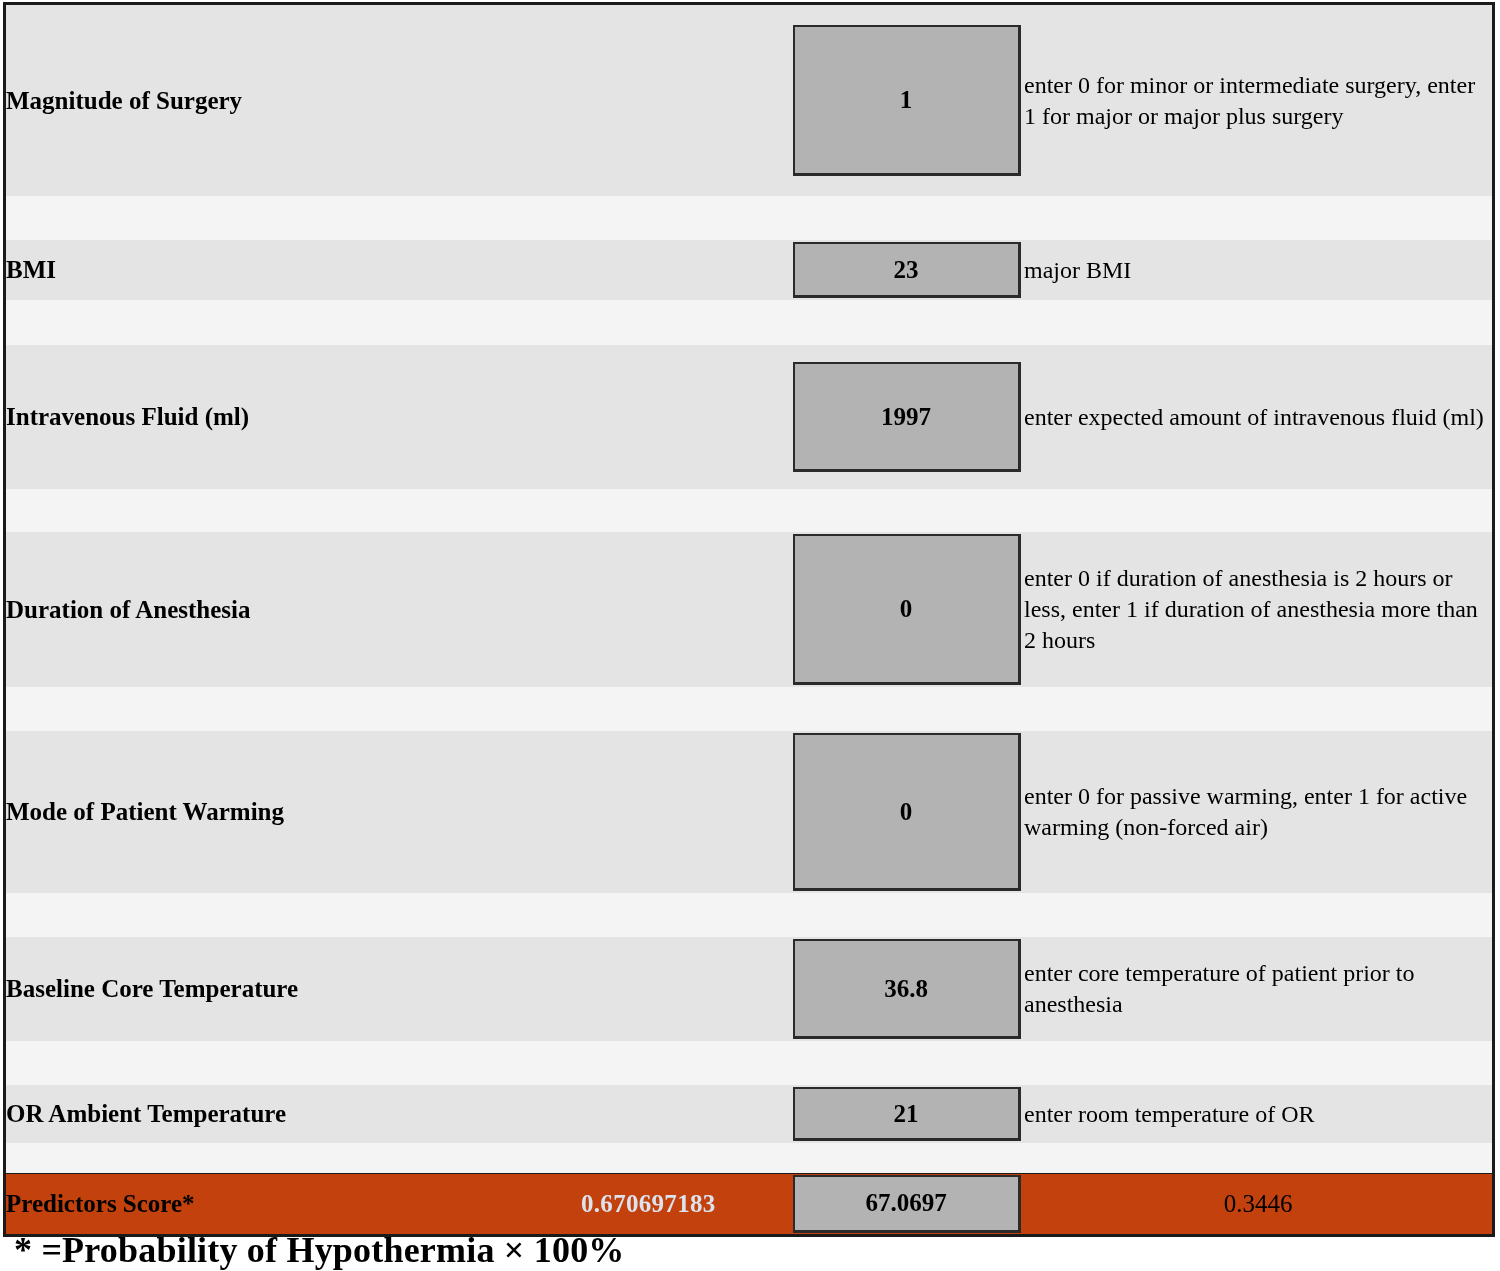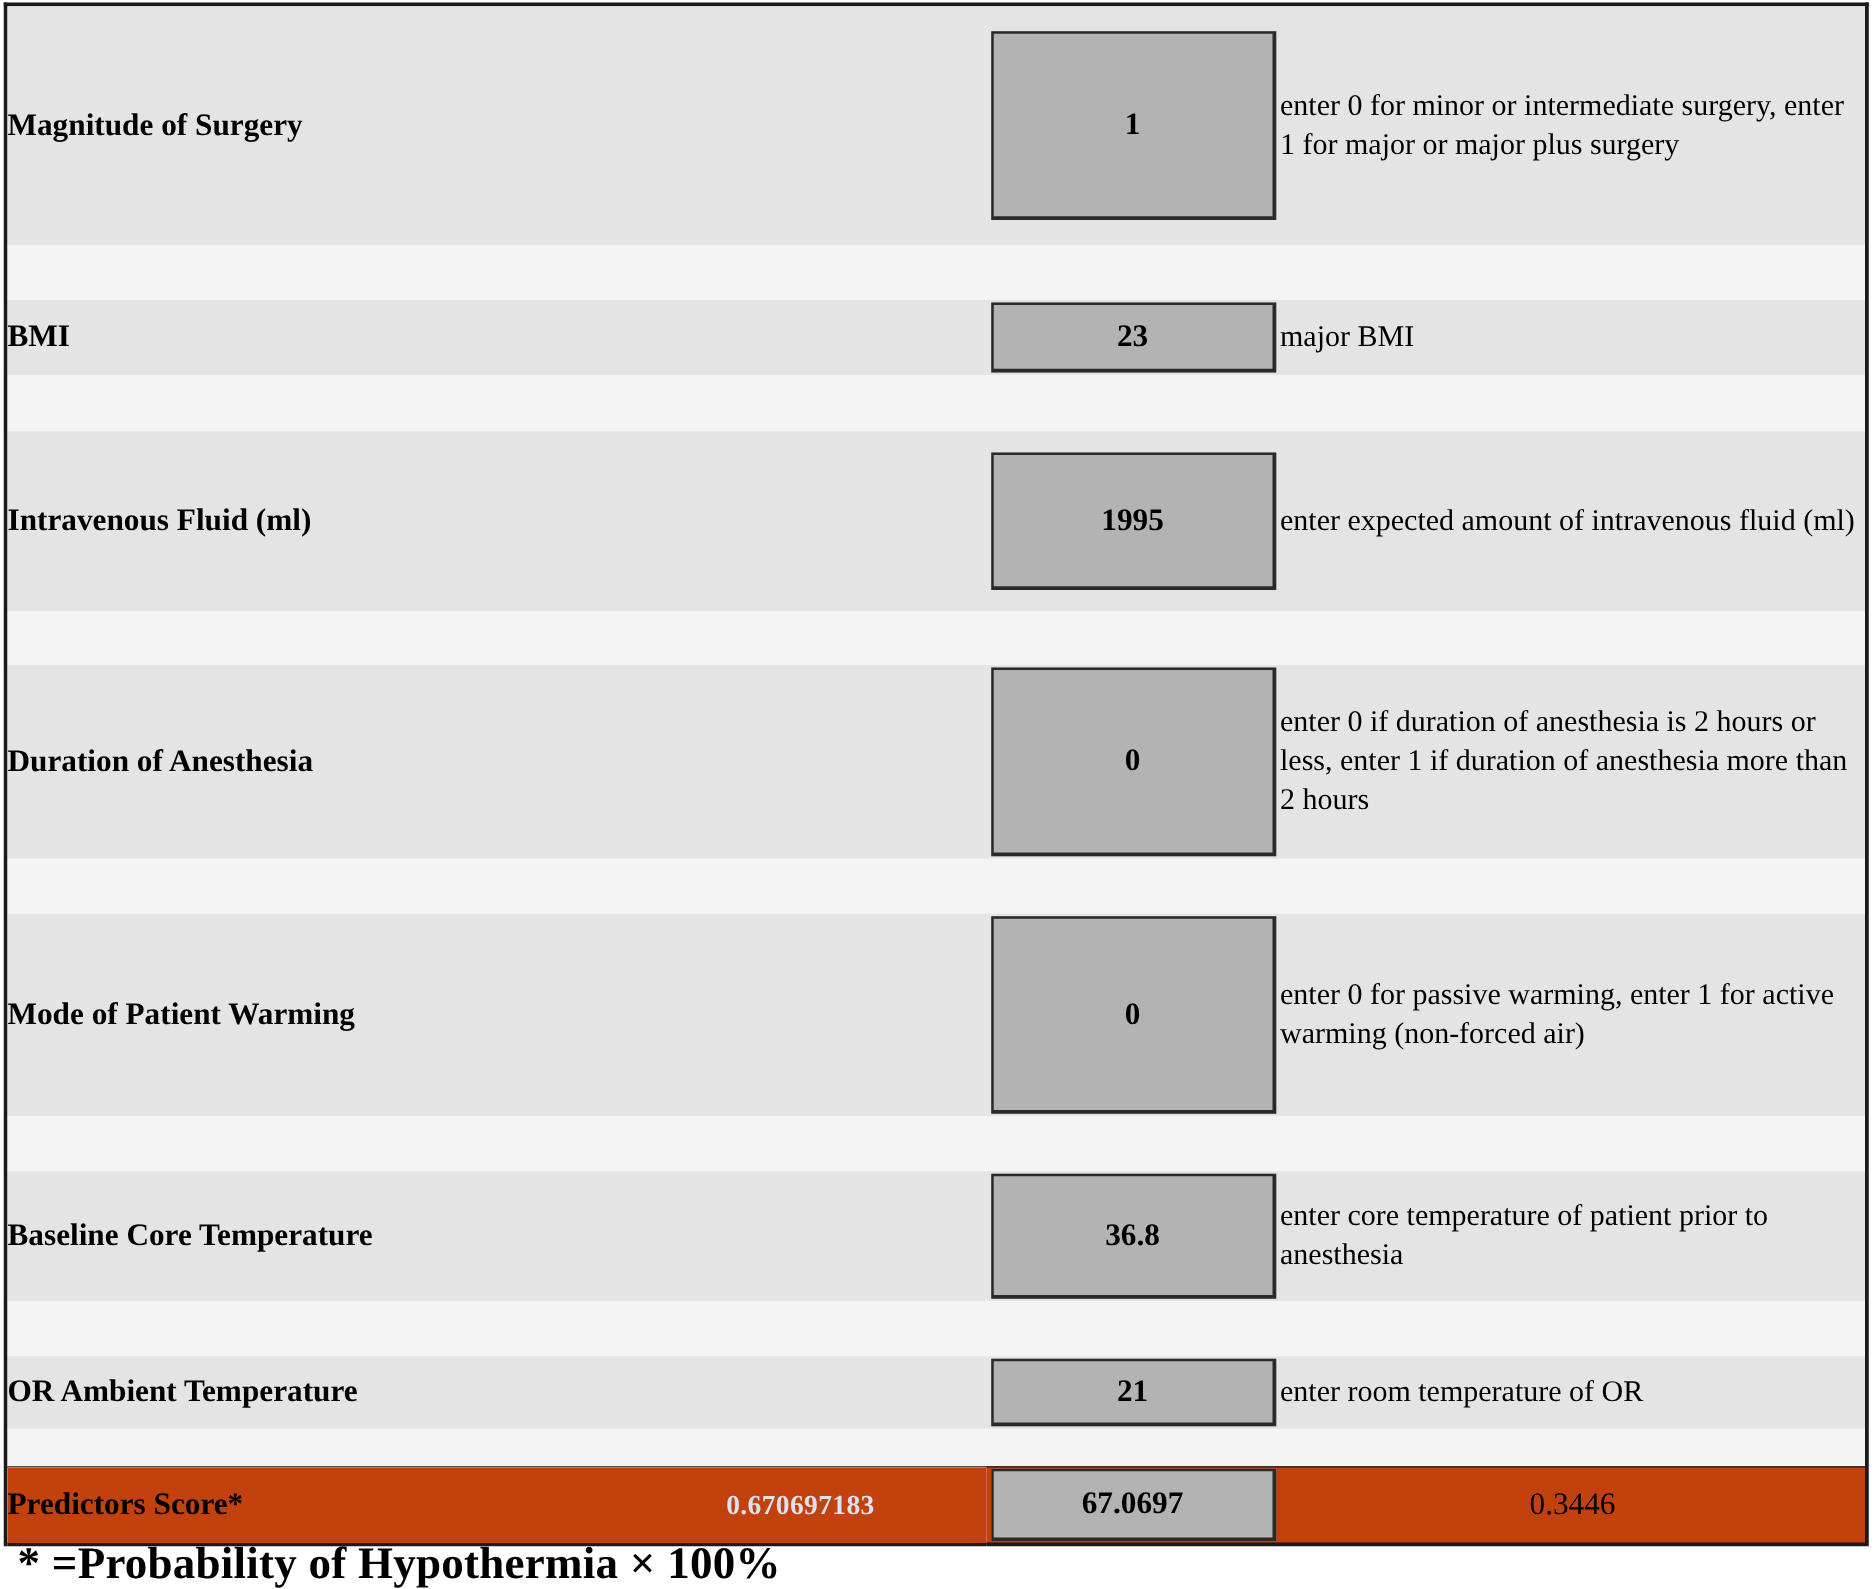--- a/index.html
+++ b/index.html
@@ -123,21 +123,21 @@
   tr.score-row .label-cell {
     position: relative;
   }
   .ghost-value {
     position: absolute;
     left: 575px;
     top: 50%;
     transform: translateY(-50%);
     color: #dce3ee;
     font-weight: bold;
-    font-size: 22px;
+    font-size: 25px;
     letter-spacing: 0.3px;
     text-align: right;
   }
   .score-comment {
     text-align: center;
     font-size: 25px;
     font-weight: normal;
     padding: 0;
   }
 
@@ -189,21 +189,21 @@
         </tr>
         <tr class="spacer-row" style="height:45px">
           <td></td>
             <td></td>
             <td></td>
         </tr>
 
         <tr class="data-row" style="height:144px">
           <td class="label-cell">Intravenous Fluid (ml)</td>
           <td class="param-cell">
-            <div class="param-box" style="height:110px">1995</div>
+            <div class="param-box" style="height:110px">1997</div>
           </td>
           <td class="comment-cell">enter expected amount of intravenous fluid (ml)</td>
         </tr>
         <tr class="spacer-row" style="height:43px">
           <td></td>
             <td></td>
             <td></td>
         </tr>
 
         <tr class="data-row" style="height:155px">

